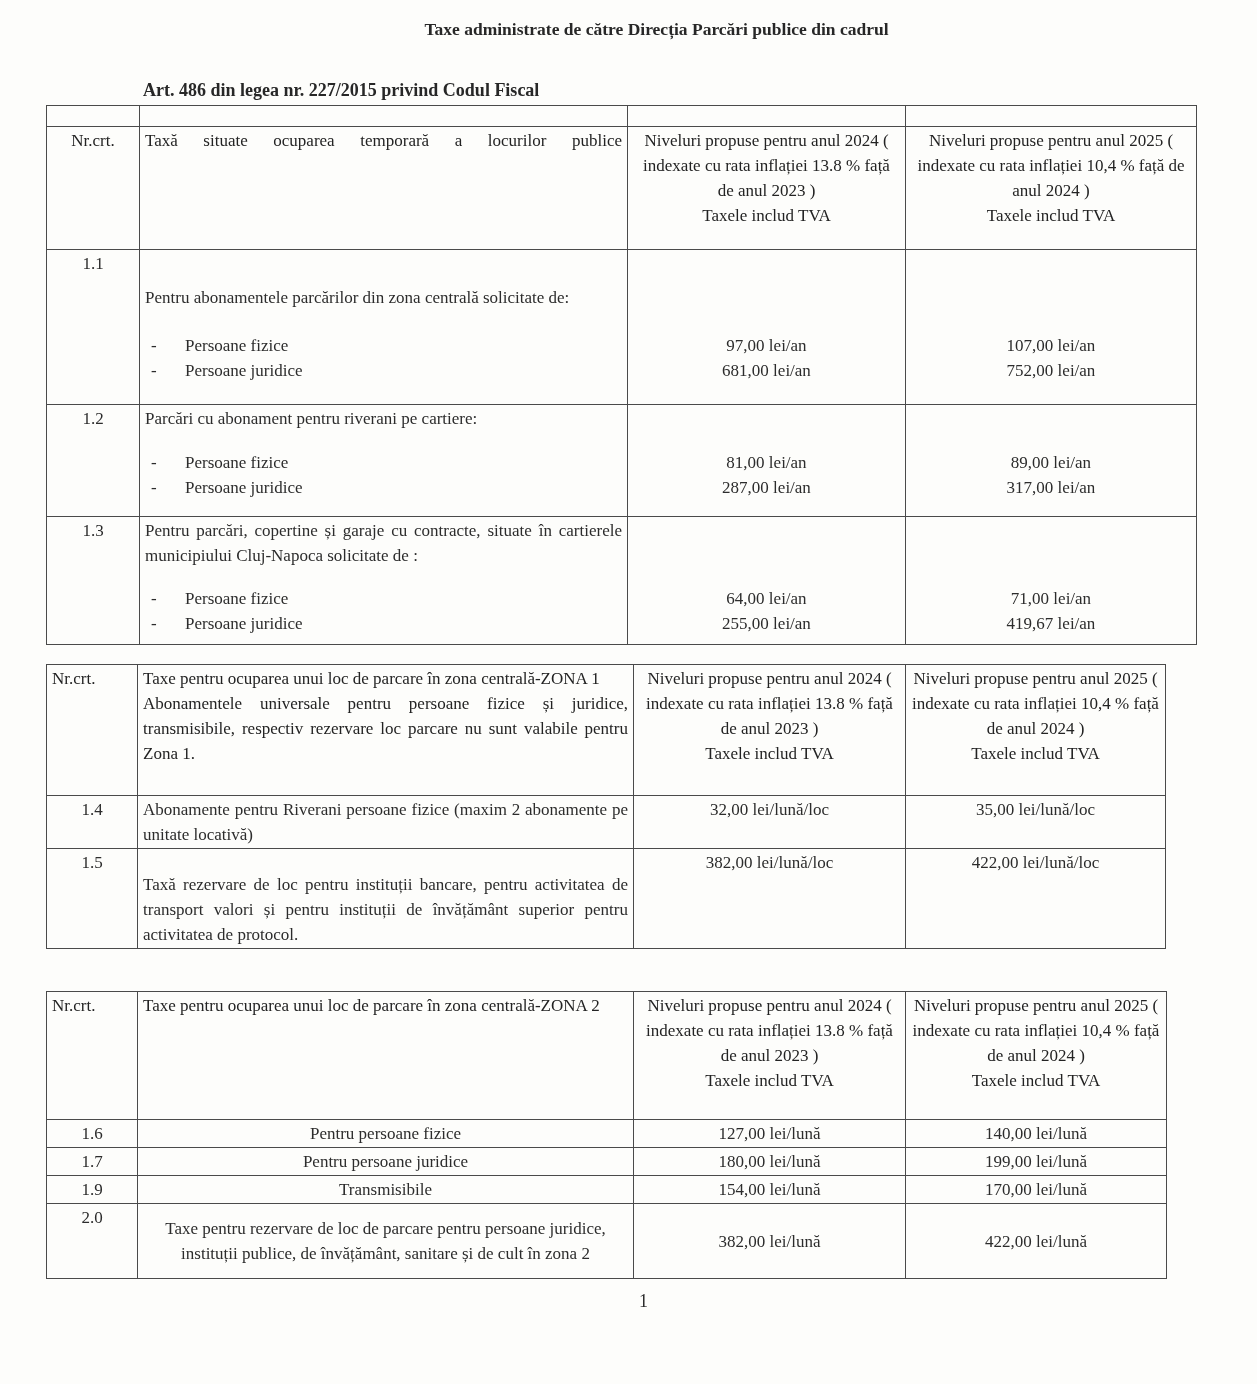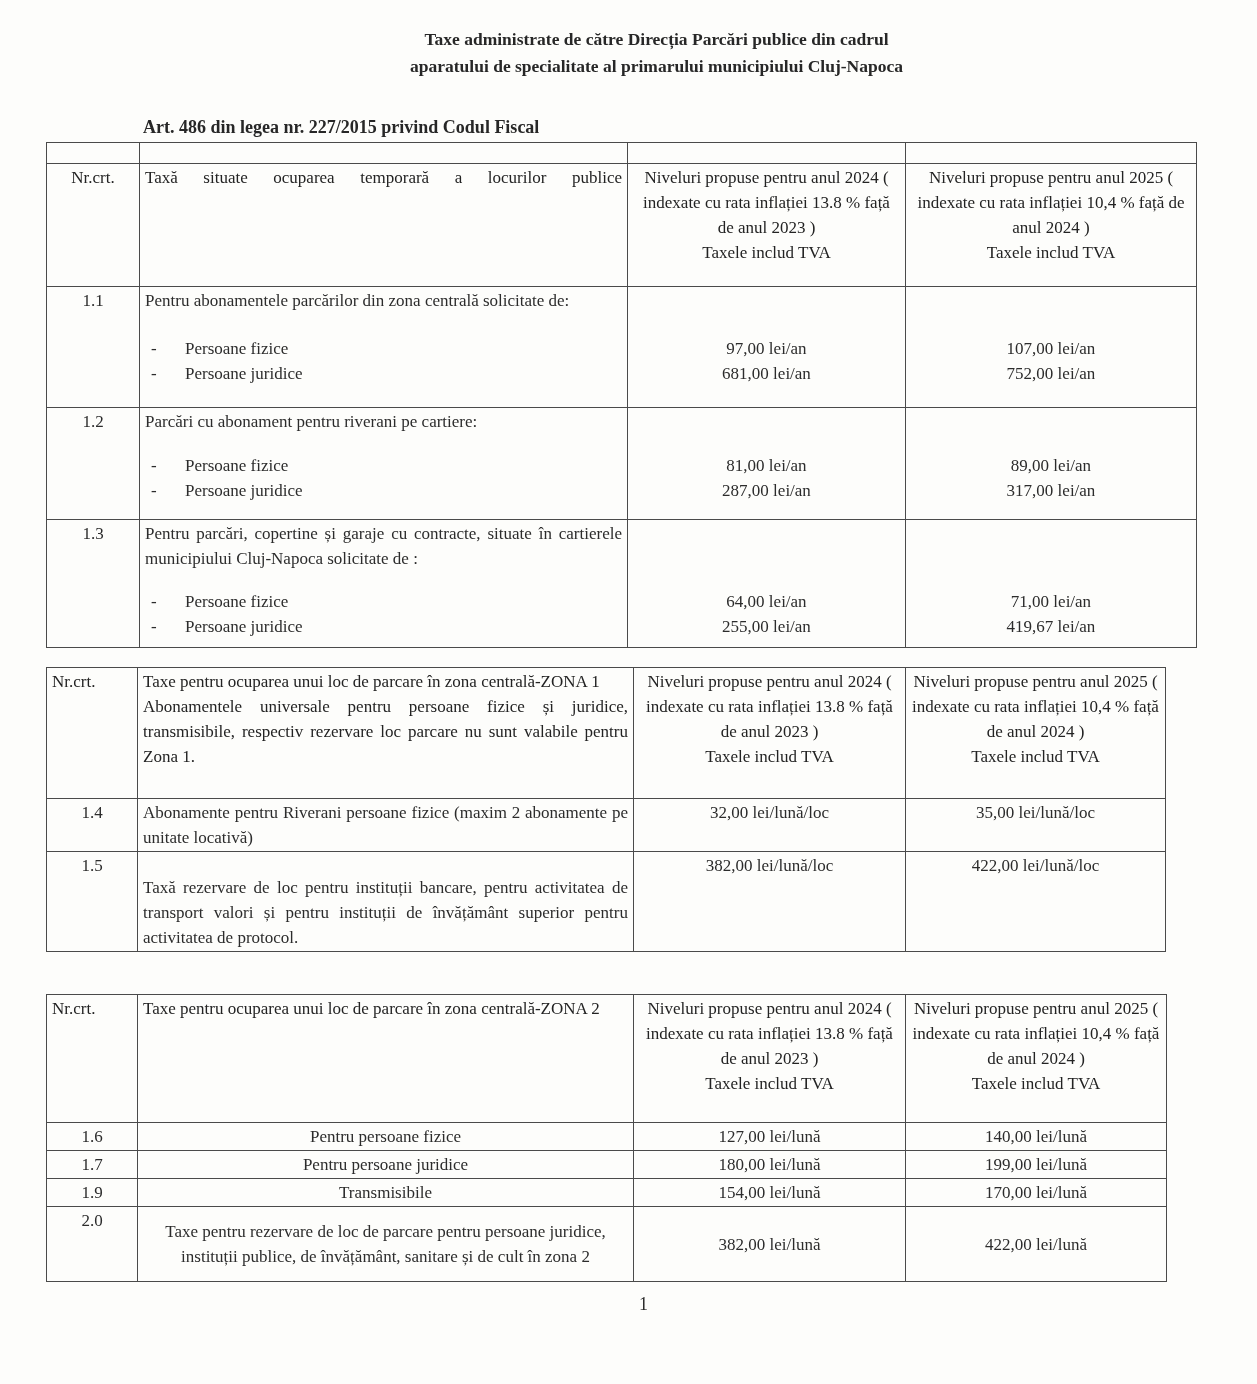--- a/index.html
+++ b/index.html
@@ -8,21 +8,21 @@
     background:#fdfdfb;
     font-family:"Liberation Serif","DejaVu Serif",serif;
     color:#2c2c2c;
     overflow:hidden;
     position:relative;
   }
   .page{width:1257px;height:1384px;}
 
   
   .title-block{
-    padding-top:26px;
+    padding-top:16px;
     padding-left:56px;
     text-align:center;
     font-weight:bold;
     font-size:17.5px;
     line-height:27px;
     color:#272727;
   }
 
   .subtitle{
     margin:37px 0 4px 143px;
@@ -57,21 +57,21 @@
   .nr-center{text-align:center;}
   .nr-left{text-align:left;padding-left:4px;}
 
   
   .cellcol{display:flex;flex-direction:column;height:100%;}
   .spacer{flex:1 1 auto;min-height:0;}
   .bullet-line{white-space:nowrap;}
   .dash{display:inline-block;width:40px;padding-left:6px;box-sizing:border-box;}
   .vals{text-align:center;}
 
-  .r11 .cellcol{min-height:118px;}
+  .r11 .cellcol{min-height:118px;margin-top:34px;}
   .r11 .endpad{padding-bottom:20px;}
   .r12 .cellcol{min-height:109px;}
   .r12 .endpad{padding-bottom:15px;}
   .r13 .cellcol{min-height:125px;}
   .r13 .endpad{padding-bottom:7px;}
 
   .r14 .cellcol{min-height:47px;}
   .r15 .cellcol{min-height:72px;margin-top:22px;}
   .valtop{text-align:center;}
 
@@ -89,21 +89,20 @@
     color:#2c2c2c;
   }
 </style>
 </head>
 <body>
 
 <div class="page">
 
   <div class="title-block">
     <div>Taxe administrate de către Direcția Parcări publice din cadrul</div>
-    <div>aparatului de specialitate al primarului municipiului Cluj-Napoca</div>
   </div>
 
   <div class="subtitle">Art. 486 din legea nr. 227/2015 privind Codul Fiscal</div>
 
   <table class="doc-table t1">
     <colgroup>
       <col style="width:93px">
         <col style="width:488px">
         <col style="width:278px">
         <col style="width:291px">

